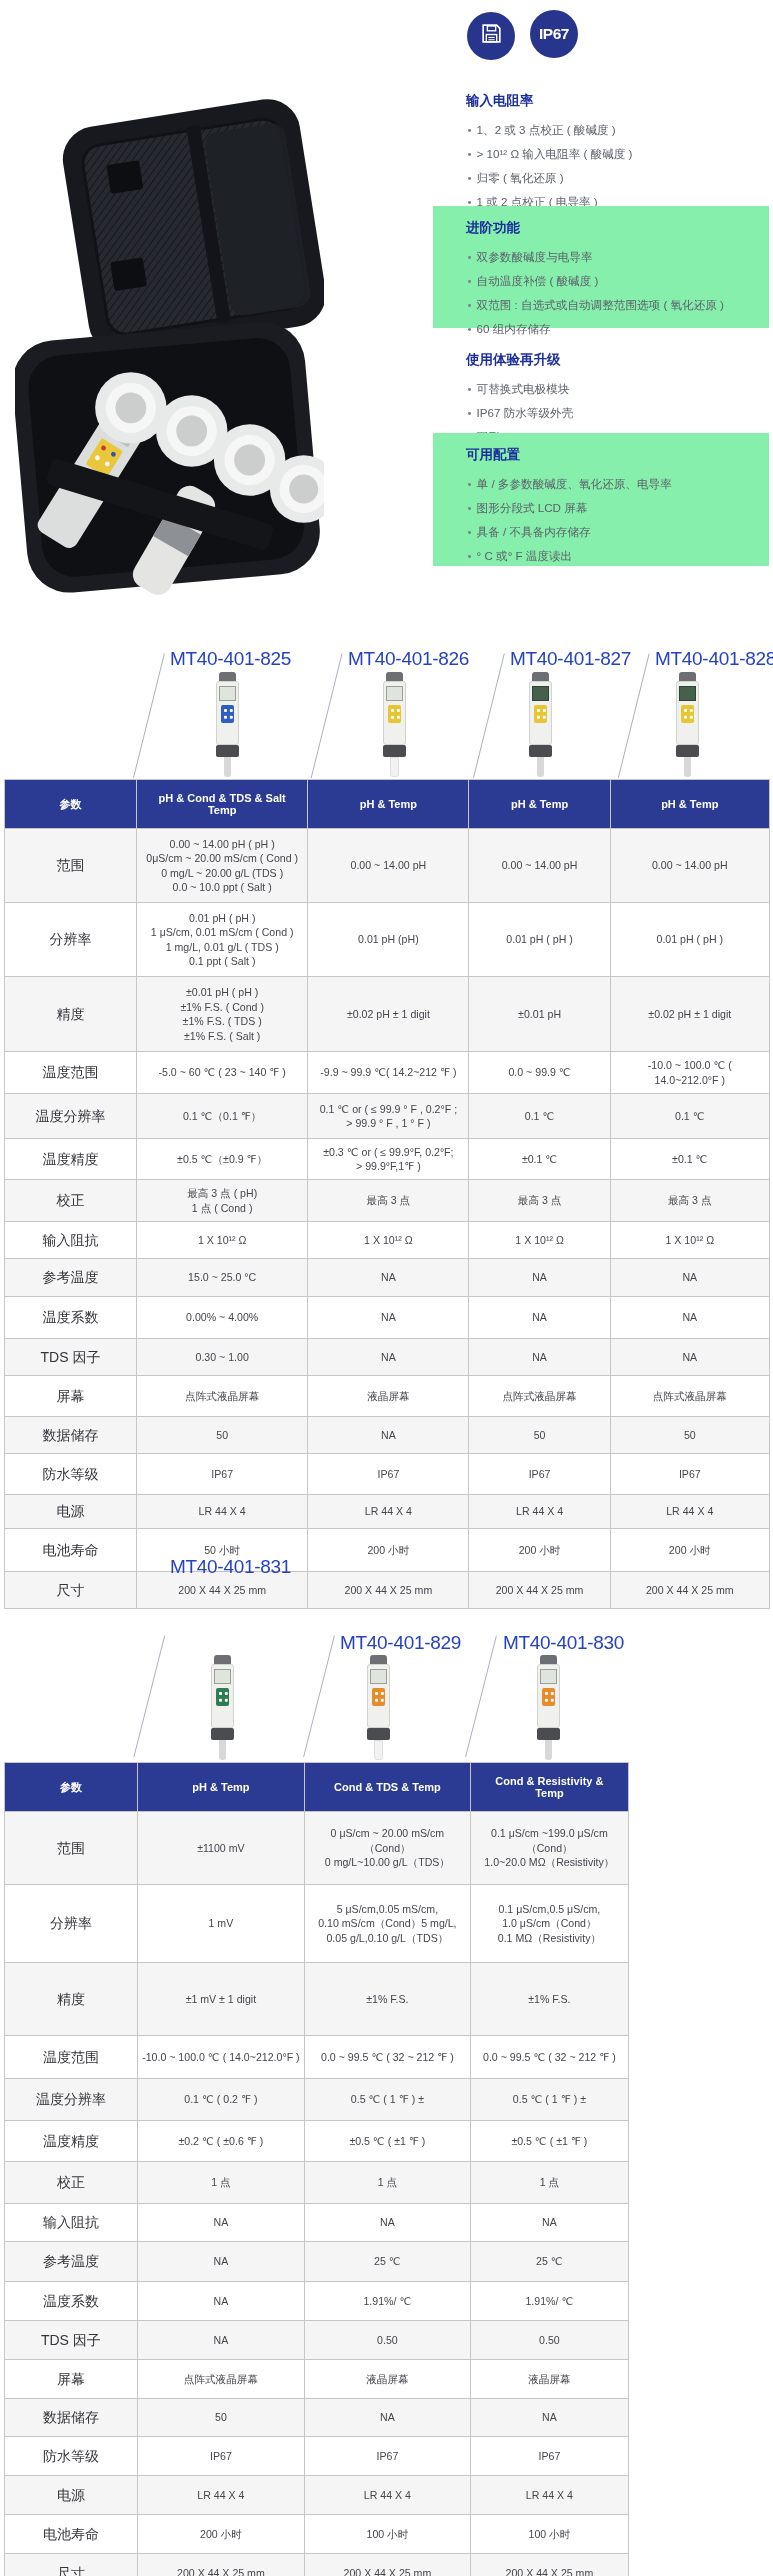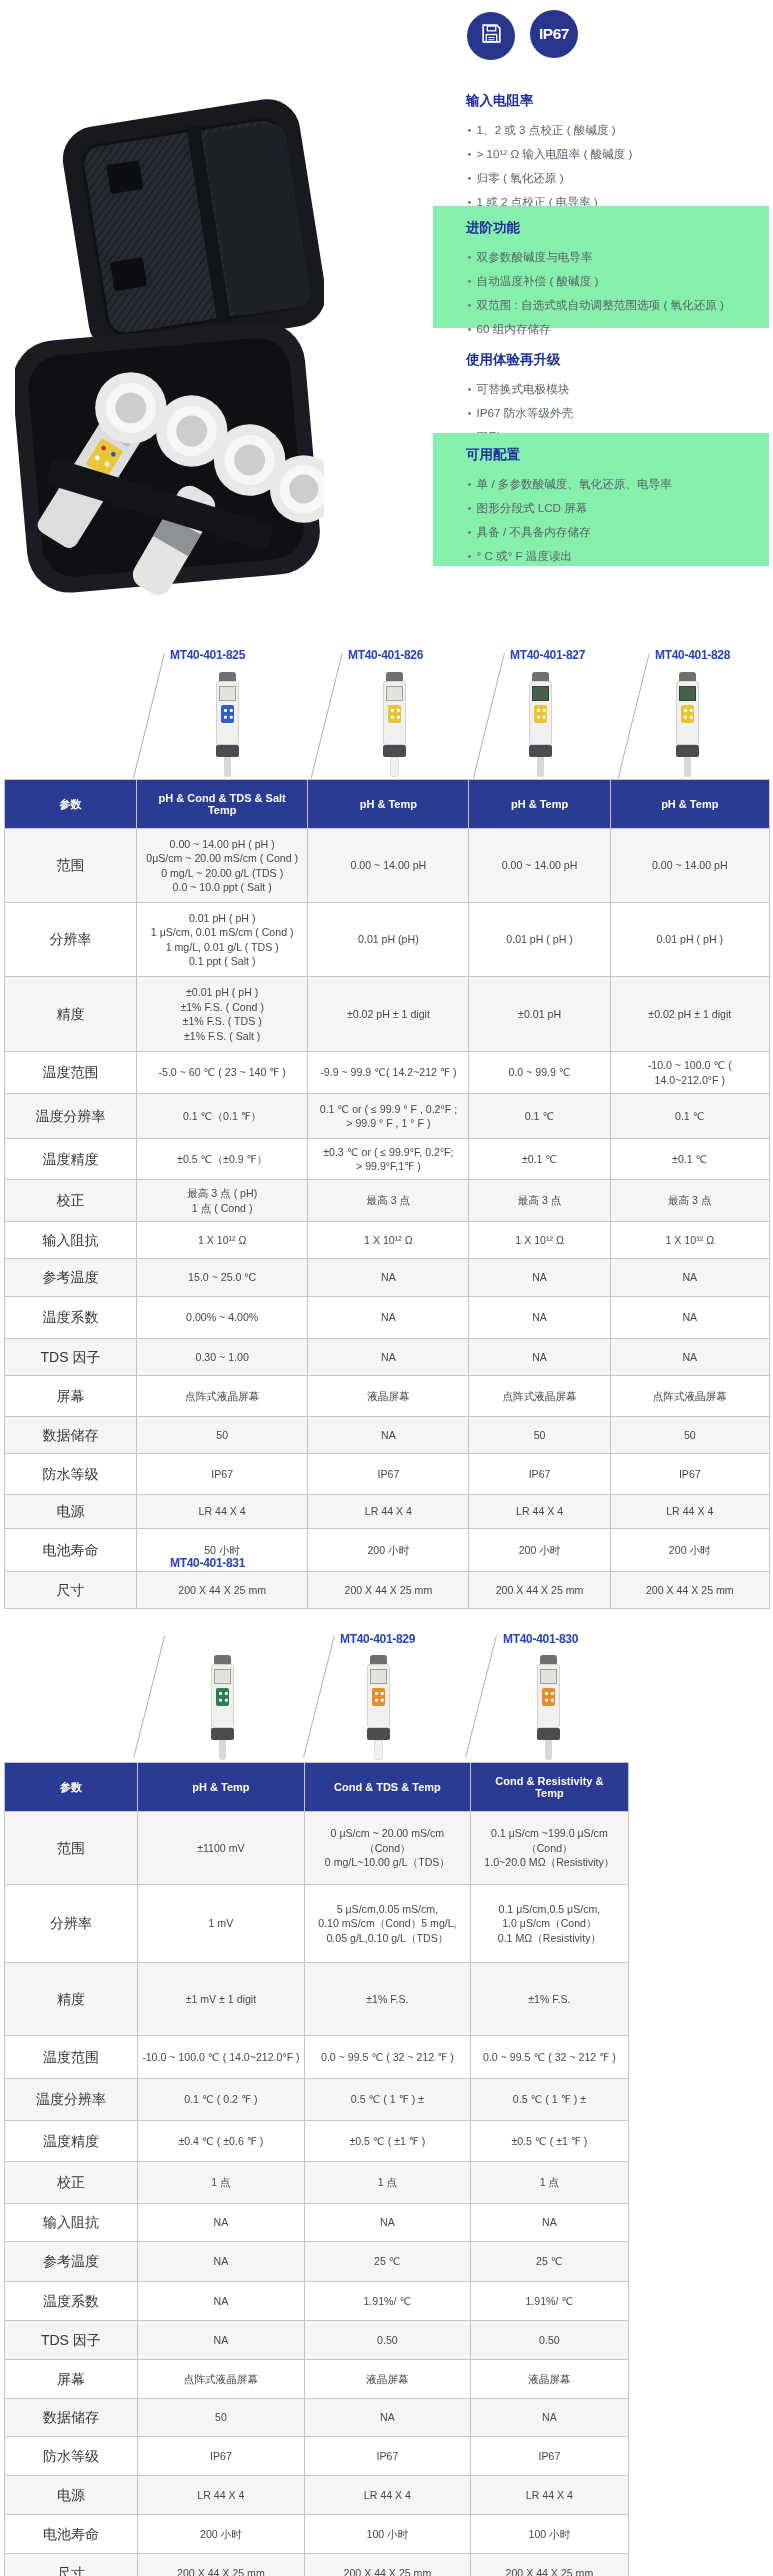--- a/index.html
+++ b/index.html
@@ -17,21 +17,21 @@
   .fsection.shaded{background:#86efac}
   .fsection h3{margin:0 0 8.7px 0;font-size:13.5px;color:var(--section-title,#1c2e9c)}
   .fitem{position:relative;font-size:11.6px;color:#5b616b;line-height:24px;padding-left:10.6px;white-space:nowrap}
   .fitem .dot{position:absolute;left:1.9px;top:10.6px;width:2.9px;height:2.9px;border-radius:50%;background:#7a7f8a}
   .s1{top:79px}.s2{top:206px;height:122px}.s3{top:338px}.s4{top:433px;height:133px}
 
   
   .photo{position:absolute;left:14.5px;top:87px;width:309px;height:522px}
 
   
-  .model-label{position:absolute;font-size:12px;font-weight:bold;color:var(--model-link,#2541c4);letter-spacing:-0.3px;white-space:nowrap}
+  .model-label{position:absolute;font-size:19px;font-weight:normal;color:var(--model-link,#2541c4);letter-spacing:-0.3px;white-space:nowrap}
   .leaderlines{position:absolute;left:0;width:773px;pointer-events:none}
 
   
   .pen{position:absolute;width:27px;height:104px}
   .pen .cap{width:17.4px;height:8.7px;background:#6d6f72;margin:0 auto;border-radius:2.9px 2.9px 0 0}
   .pen .pbody{width:21px;height:62px;background:#f0f0ee;border:1px solid #d2d2cf;margin:0 auto;border-radius:2.9px}
   .pen .lcd{width:14.5px;height:12.6px;margin:4.8px auto 3.9px;background:#dfe5dc;border:1px solid #9aa096}
   .pen.darklcd .lcd{background:#46604c;border-color:#2e4434}
   .pen .pad{width:13.5px;height:18.4px;margin:0 auto;border-radius:1.9px;position:relative;background:#9a9a9a}
   .pen.blue .pad{background:#2f5fc0}.pen.yellow .pad{background:#e7c633}
@@ -458,21 +458,21 @@
         <td>0.0 ~ 99.5 ℃ ( 32 ~ 212 ℉ )</td>
       </tr>
       <tr>
         <td class="rowlabel">温度分辨率</td>
         <td>0.1 ℃ ( 0.2 ℉ )</td>
         <td>0.5 ℃ ( 1 ℉ ) ±</td>
         <td>0.5 ℃ ( 1 ℉ ) ±</td>
       </tr>
       <tr>
         <td class="rowlabel">温度精度</td>
-        <td>±0.4 ℃ ( ±0.6 ℉ )</td>
+        <td>±0.2 ℃ ( ±0.6 ℉ )</td>
         <td>±0.5 ℃ ( ±1 ℉ )</td>
         <td>±0.5 ℃ ( ±1 ℉ )</td>
       </tr>
       <tr>
         <td class="rowlabel">校正</td>
         <td>1 点</td>
         <td>1 点</td>
         <td>1 点</td>
       </tr>
       <tr>

